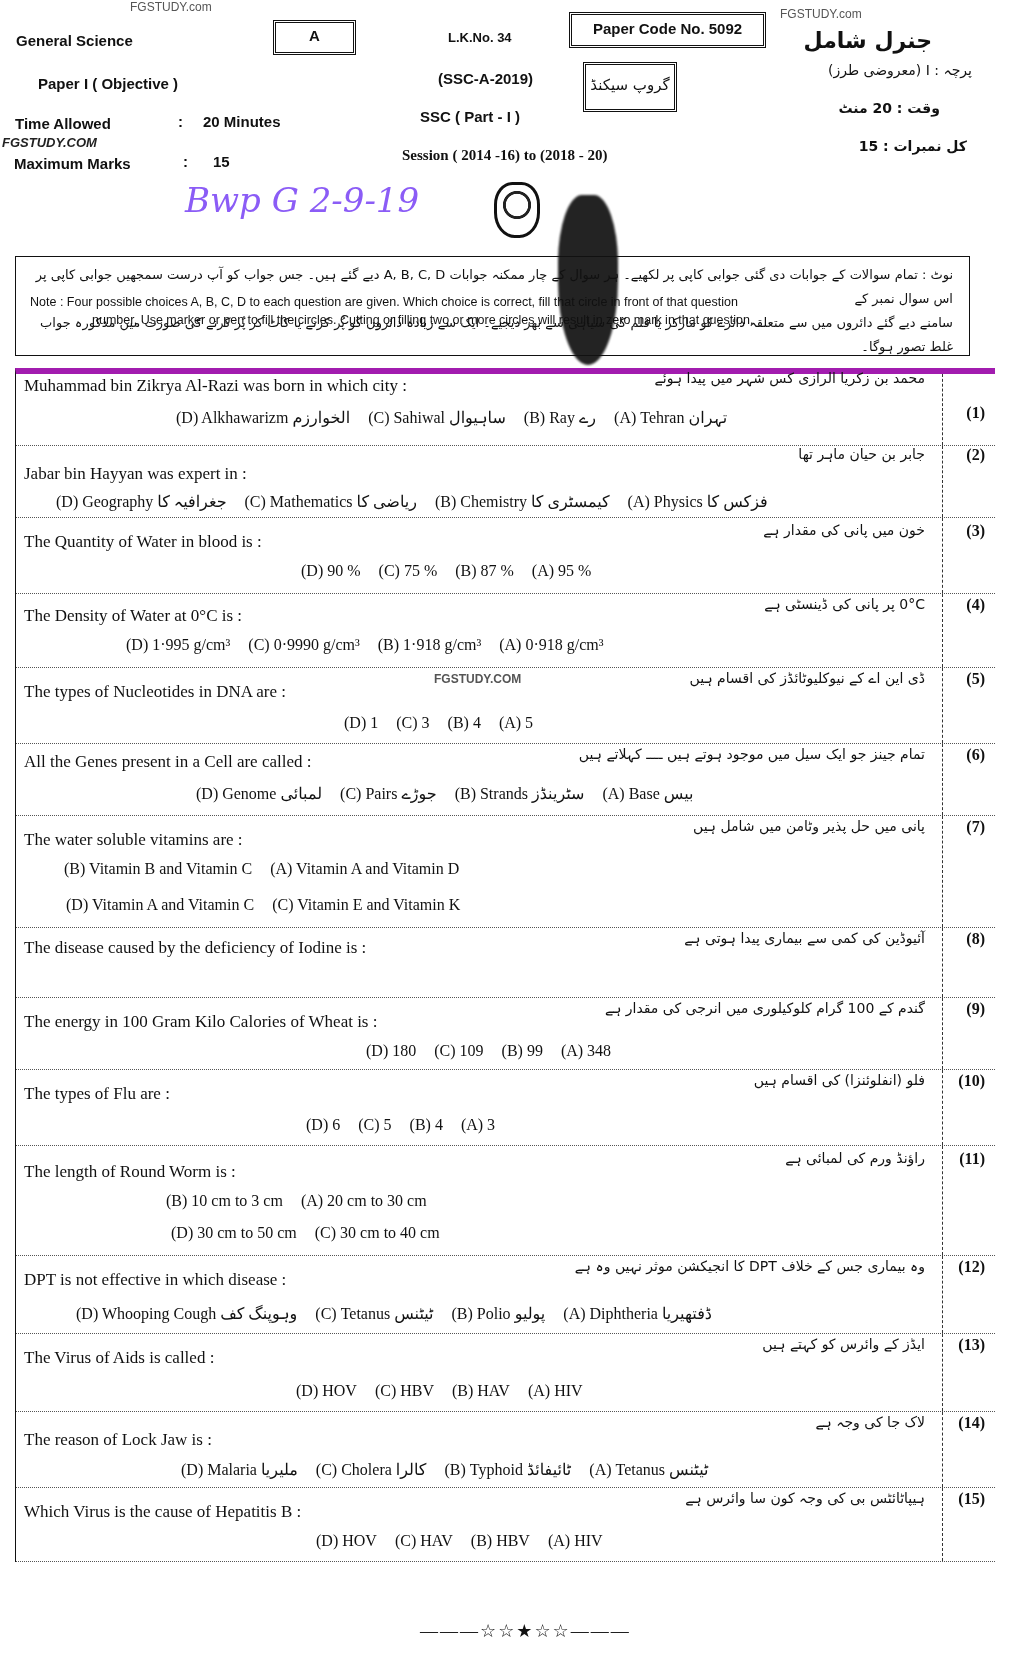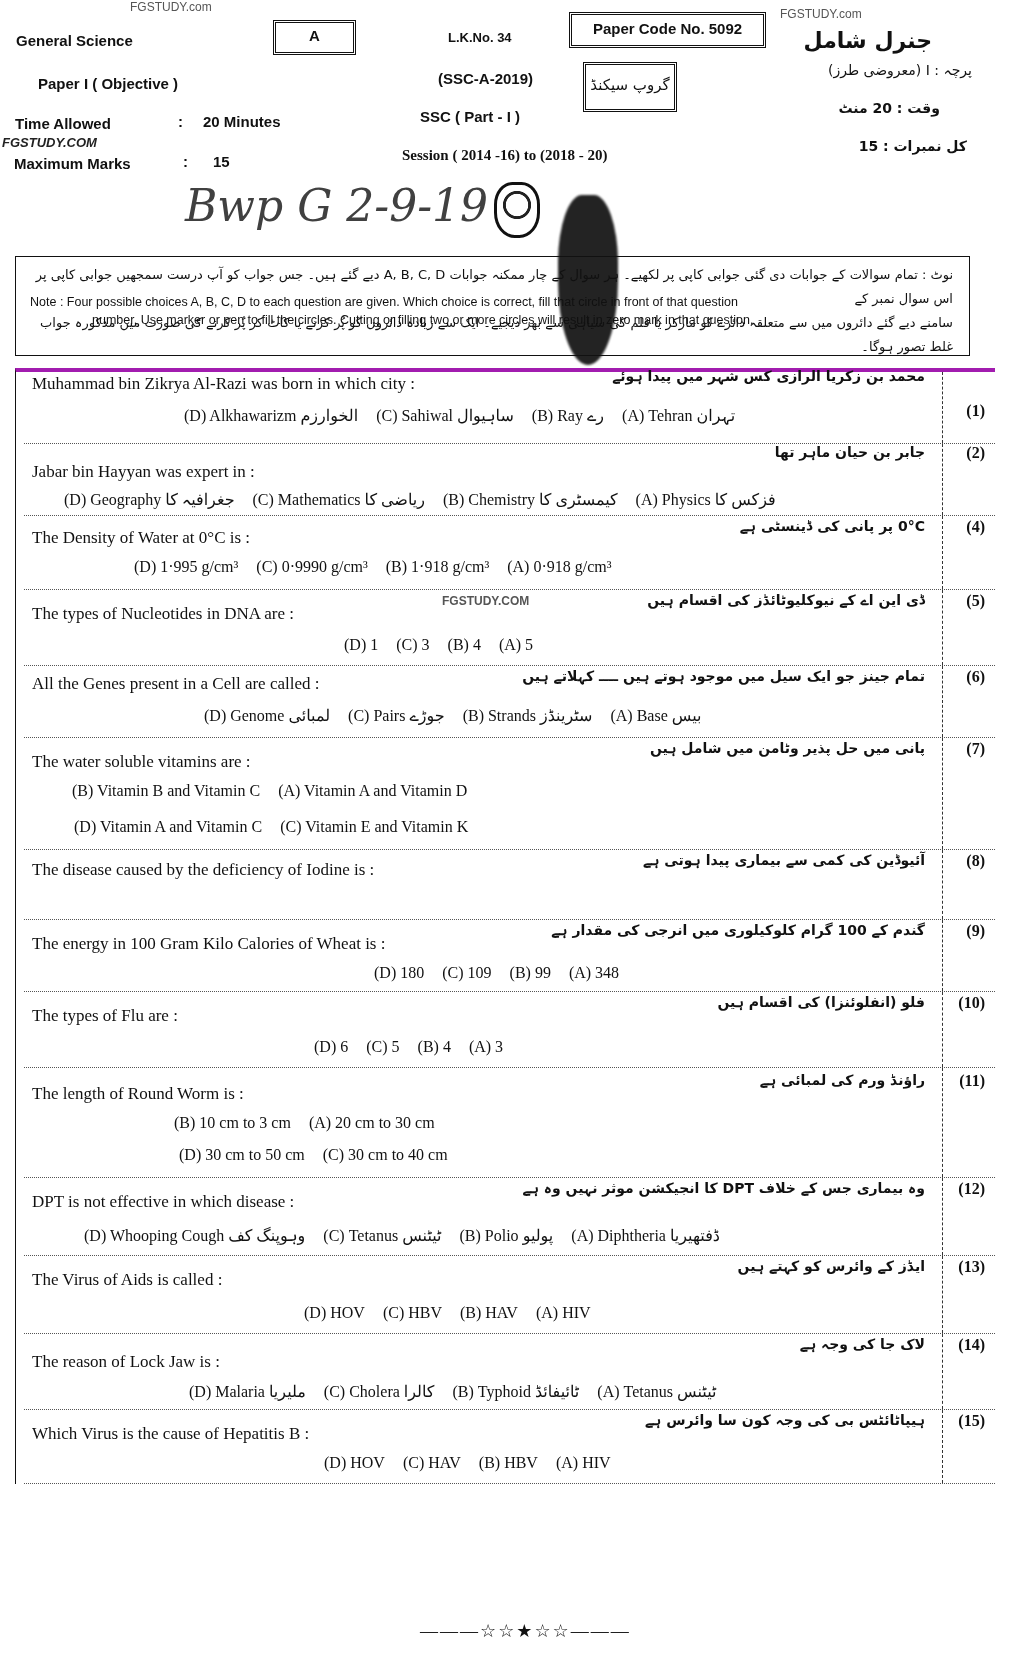--- a/index.html
+++ b/index.html
@@ -3,32 +3,32 @@
 <meta charset="utf-8">
 <style>
   * { box-sizing: border-box; margin: 0; padding: 0; }
   body { width: 1012px; height: 1660px; background: #fff; color: #111; font-family: "Liberation Serif", serif; position: relative; overflow: hidden; }
   .abs { position: absolute; }
   .sans { font-family: "Liberation Sans", sans-serif; font-weight: bold; }
   .wm { font-family: "Liberation Sans", sans-serif; font-size: 12px; color: #555; }
   .wmi { font-family: "Liberation Sans", sans-serif; font-size: 13px; font-weight: bold; font-style: italic; color: #222; }
   .box { border: 3px double #111; text-align: center; }
   .urdu { direction: rtl; font-family: "DejaVu Sans", sans-serif; }
-  .hw { font-family: "DejaVu Serif", serif; font-style: italic; font-size: 44px; color: #404040; }
+  .hw { font-family: "DejaVu Serif", serif; font-style: italic; font-size: 34px; color: #8b5cf6; }
   .emblem { width: 46px; height: 56px; border: 3px solid #111; border-radius: 40% 40% 45% 45%; background: radial-gradient(circle at 50% 40%, #fff 30%, #222 32%, #222 38%, #fff 40%); }
   .ink { width: 60px; height: 170px; background: #111; border-radius: 40% 40% 50% 50%; filter: blur(1px); opacity: .92; }
 
   .note-box { left: 15px; top: 256px; width: 955px; height: 100px; border: 1.5px solid #111; }
   .note-urdu { right: 16px; top: 6px; width: 920px; font-size: 13px; line-height: 24px; }
   .note-en { left: 14px; top: 36px; font-family: "Liberation Sans", sans-serif; font-size: 12.5px; line-height: 18px; }
 
-  .qtable { left: 15px; top: 368px; width: 980px; border-left: 1.5px solid #111; border-top: 4px solid #a21caf; padding-left: 8px; }
+  .qtable { left: 15px; top: 368px; width: 980px; border-left: 1.5px solid #111; border-top: 6px solid #a21caf; }
   .q { position: relative; border-bottom: 1px dotted #555; }
   .q-text { position: absolute; left: 8px; font-size: 17px; }
-  .q-urdu { position: absolute; right: 70px; font-size: 14px; font-weight: bold; }
+  .q-urdu { position: absolute; right: 70px; font-size: 14px; }
   .q-num { position: absolute; right: 10px; top: 6px; font-size: 16px; font-weight: bold; font-family: "Liberation Serif", serif; }
   .q-divider { position: absolute; right: 52px; top: 0; bottom: 0; border-left: 1px dashed #333; }
   .opts { position: absolute; font-size: 16px; white-space: nowrap; }
   .opts span { margin-right: 14px; }
   .footer-stars { left: 420px; top: 1620px; font-size: 18px; letter-spacing: 2px; }
 </style>
 </head>
 <body>
 
 <div class="abs wm" style="left:130px;top:0">FGSTUDY.com</div>
@@ -104,41 +104,53 @@
     <div class="q-urdu urdu" style="top:0px">جابر بن حیان ماہر تھا</div>
     <div class="q-num" style="top:0px">(2)</div>
     <div class="opts" style="left:40px;top:46px">
       <span>(D) Geography جغرافیہ کا</span>
       <span>(C) Mathematics ریاضی کا</span>
       <span>(B) Chemistry کیمسٹری کا</span>
       <span>(A) Physics فزکس کا</span>
     </div>
   </div>
 
+  <div class="q" style="height:76px">
+    <div class="q-divider"></div>
+    <div class="q-text" style="top:14px">The Quantity of Water in blood is   :</div>
+    <div class="q-urdu urdu" style="top:4px">خون میں پانی کی مقدار ہے</div>
+    <div class="q-num" style="top:4px">(3)</div>
+    <div class="opts" style="left:285px;top:44px">
+      <span>(D) 90 %</span>
+      <span>(C) 75 %</span>
+      <span>(B) 87 %</span>
+      <span>(A) 95 %</span>
+    </div>
+  </div>
 
   <div class="q" style="height:74px">
     <div class="q-divider"></div>
     <div class="q-text" style="top:12px">The Density of Water at 0°C is   :</div>
     <div class="q-urdu urdu" style="top:2px">0°C پر پانی کی ڈینسٹی ہے</div>
     <div class="q-num" style="top:2px">(4)</div>
     <div class="opts" style="left:110px;top:42px">
       <span>(D) 1·995 g/cm³</span>
       <span>(C) 0·9990 g/cm³</span>
       <span>(B) 1·918 g/cm³</span>
       <span>(A) 0·918 g/cm³</span>
     </div>
   </div>
 
   <div class="q" style="height:76px">
     <div class="q-divider"></div>
     <div class="wm abs" style="left:418px;top:4px;font-weight:bold">FGSTUDY.COM</div>
     <div class="q-text" style="top:14px">The types of Nucleotides in DNA are   :</div>
     <div class="q-urdu urdu" style="top:2px">ڈی این اے کے نیوکلیوٹائڈز کی اقسام ہیں</div>
     <div class="q-num" style="top:2px">(5)</div>
-    <div class="opts" style="left:320px;top:46px">
+    <div class="opts" style="left:328px;top:46px">
       <span>(D) 1</span>
       <span>(C) 3</span>
       <span>(B) 4</span>
       <span>(A) 5</span>
     </div>
   </div>
 
   <div class="q" style="height:72px">
     <div class="q-divider"></div>
     <div class="q-text" style="top:8px">All the Genes present in a Cell are called   :</div>

